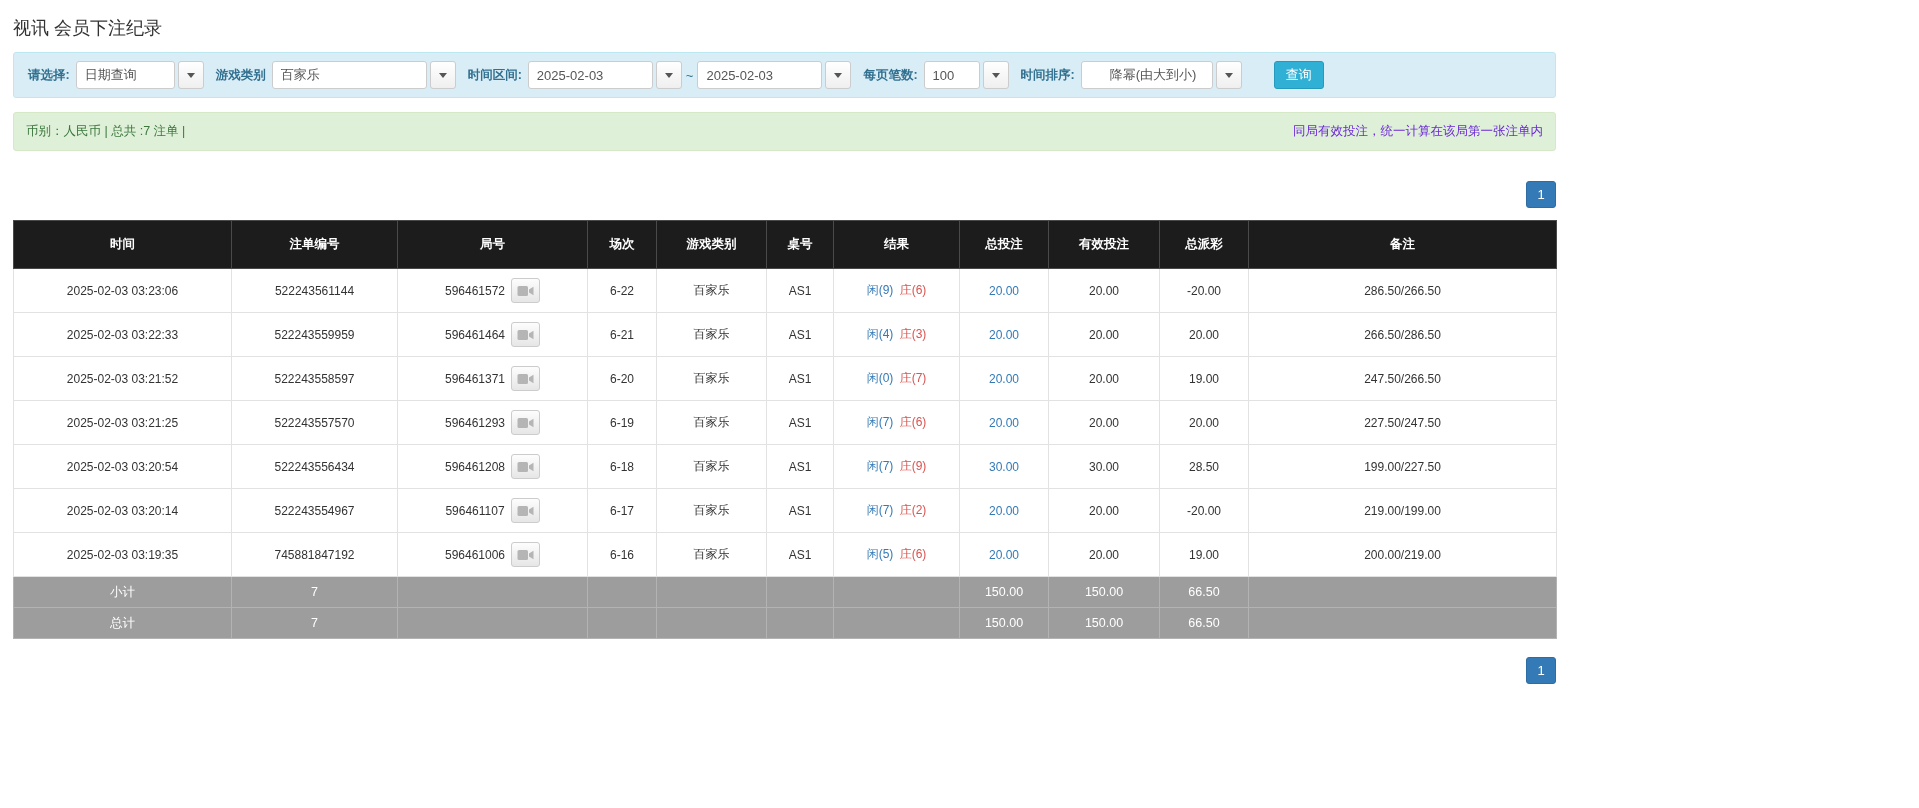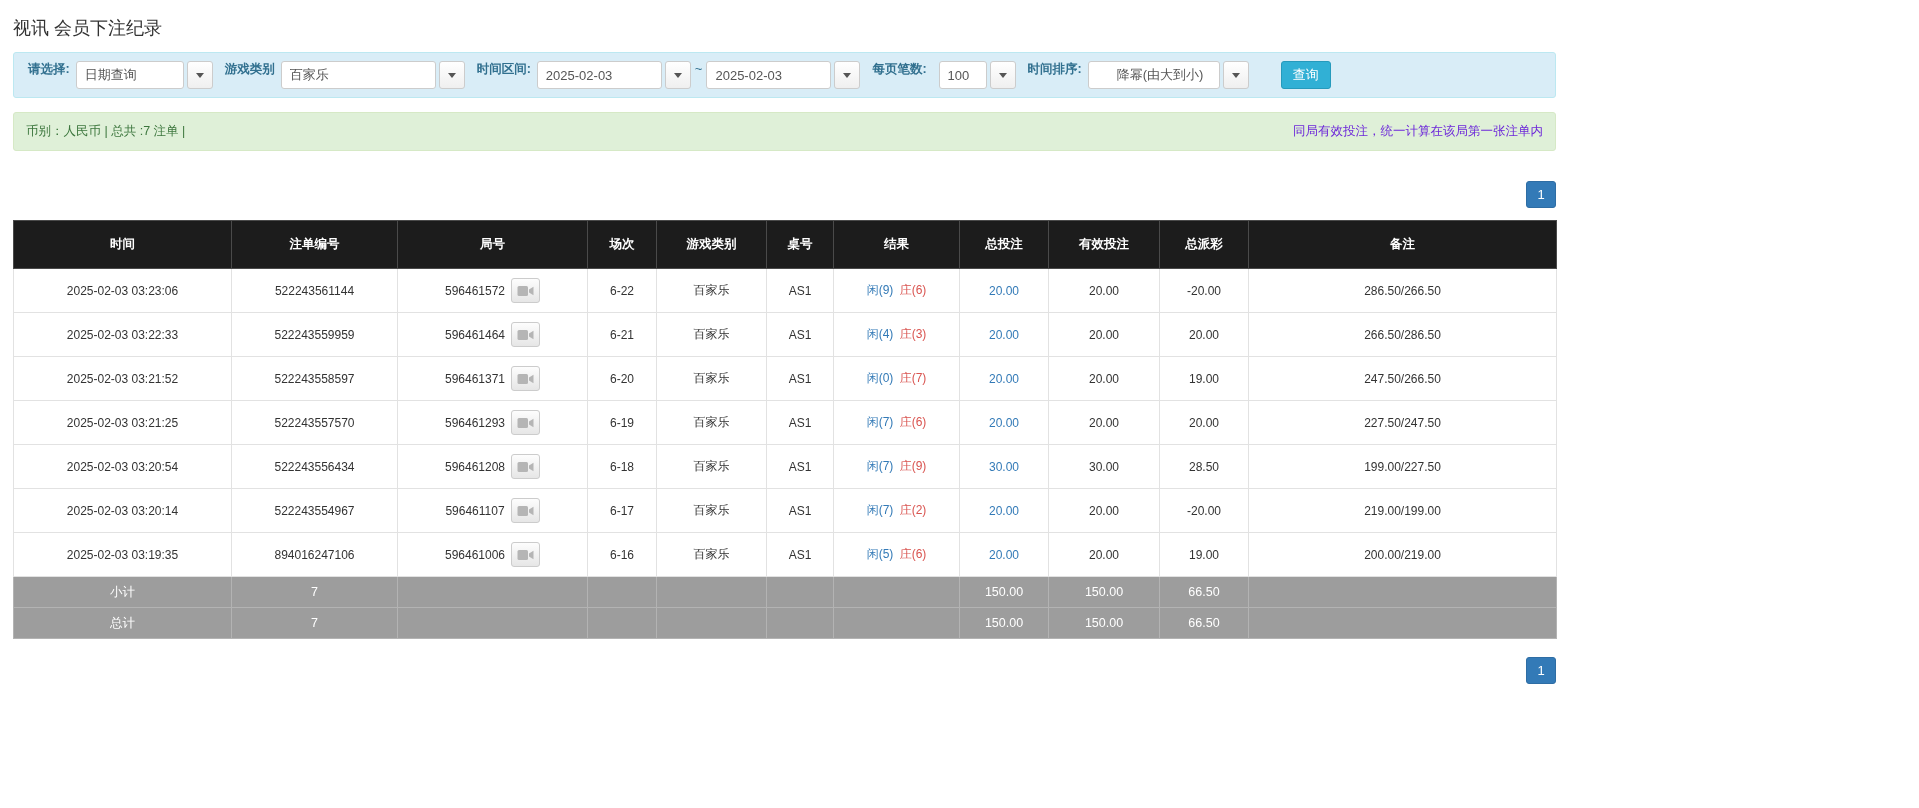--- a/index.html
+++ b/index.html
@@ -19,21 +19,21 @@
     margin: 16px 0 12px 0;
   }
 
   
   .filter-bar {
     background: #d9edf7;
     border: 1px solid #bce8f1;
     border-radius: 3px;
     padding: 8px 8px;
     display: flex;
-    align-items: flex-start;
+    align-items: center;
     height: 46px;
   }
   .flabel {
     color: #31708f;
     font-weight: bold;
     font-size: 12.5px;
     white-space: nowrap;
     margin: 0 6px 0 12px;
   }
   .flabel.first { margin-left: 6px; }
@@ -159,21 +159,21 @@
 </head>
 <body>
 
 <div class="container">
 
   <h1 class="page-title">视讯 会员下注纪录</h1>
 
   <div class="filter-bar">
     <span class="flabel first">请选择:</span>
     <div class="combo">
-      <input style="width: 108px;" value="日期查询">
+      <input style="width: 99px;" value="日期查询">
       <button class="caret-btn">
           <span class="caret"></span>
         </button>
     </div>
 
     <span class="flabel">游戏类别</span>
     <div class="combo">
       <input style="width: 155px;" value="百家乐">
       <button class="caret-btn">
           <span class="caret"></span>
@@ -190,21 +190,21 @@
     <span class="tilde">~</span>
     <div class="combo">
       <input style="width: 125px;" value="2025-02-03">
       <button class="caret-btn">
           <span class="caret"></span>
         </button>
     </div>
 
     <span class="flabel">每页笔数:</span>
     <div class="combo">
-      <input style="width: 48px; margin-left: 6px;" value="100">
+      <input style="width: 56px;" value="100">
       <button class="caret-btn">
           <span class="caret"></span>
         </button>
     </div>
 
     <span class="flabel">时间排序:</span>
     <div class="combo">
       <input style="width: 132px; padding-left: 28px;" value="降幂(由大到小)">
       <button class="caret-btn">
           <span class="caret"></span>
@@ -410,21 +410,21 @@
       <span class="res-banker">庄(2)</span>
     </td>
     <td class="blue">20.00</td>
     <td>20.00</td>
     <td class="neg">-20.00</td>
     <td>219.00/199.00</td>
   </tr>
 
   <tr class="data-row">
     <td>2025-02-03 03:19:35</td>
-    <td>894016247106</td>
+    <td>745881847192</td>
     <td>
       <span class="round-wrap">
         <span>596461006</span>
         <button class="video-btn">
           <svg viewBox="0 0 17 12" width="17" height="12" aria-hidden="true">
             <rect x="0.5" y="1" width="10.5" height="10" rx="1.5" fill="#b5b5b5"></rect>
             <path d="M12 4.5 L16.5 1.7 L16.5 10.3 L12 7.5 Z" fill="#b5b5b5"></path>
           </svg>
         </button>
       </span>

